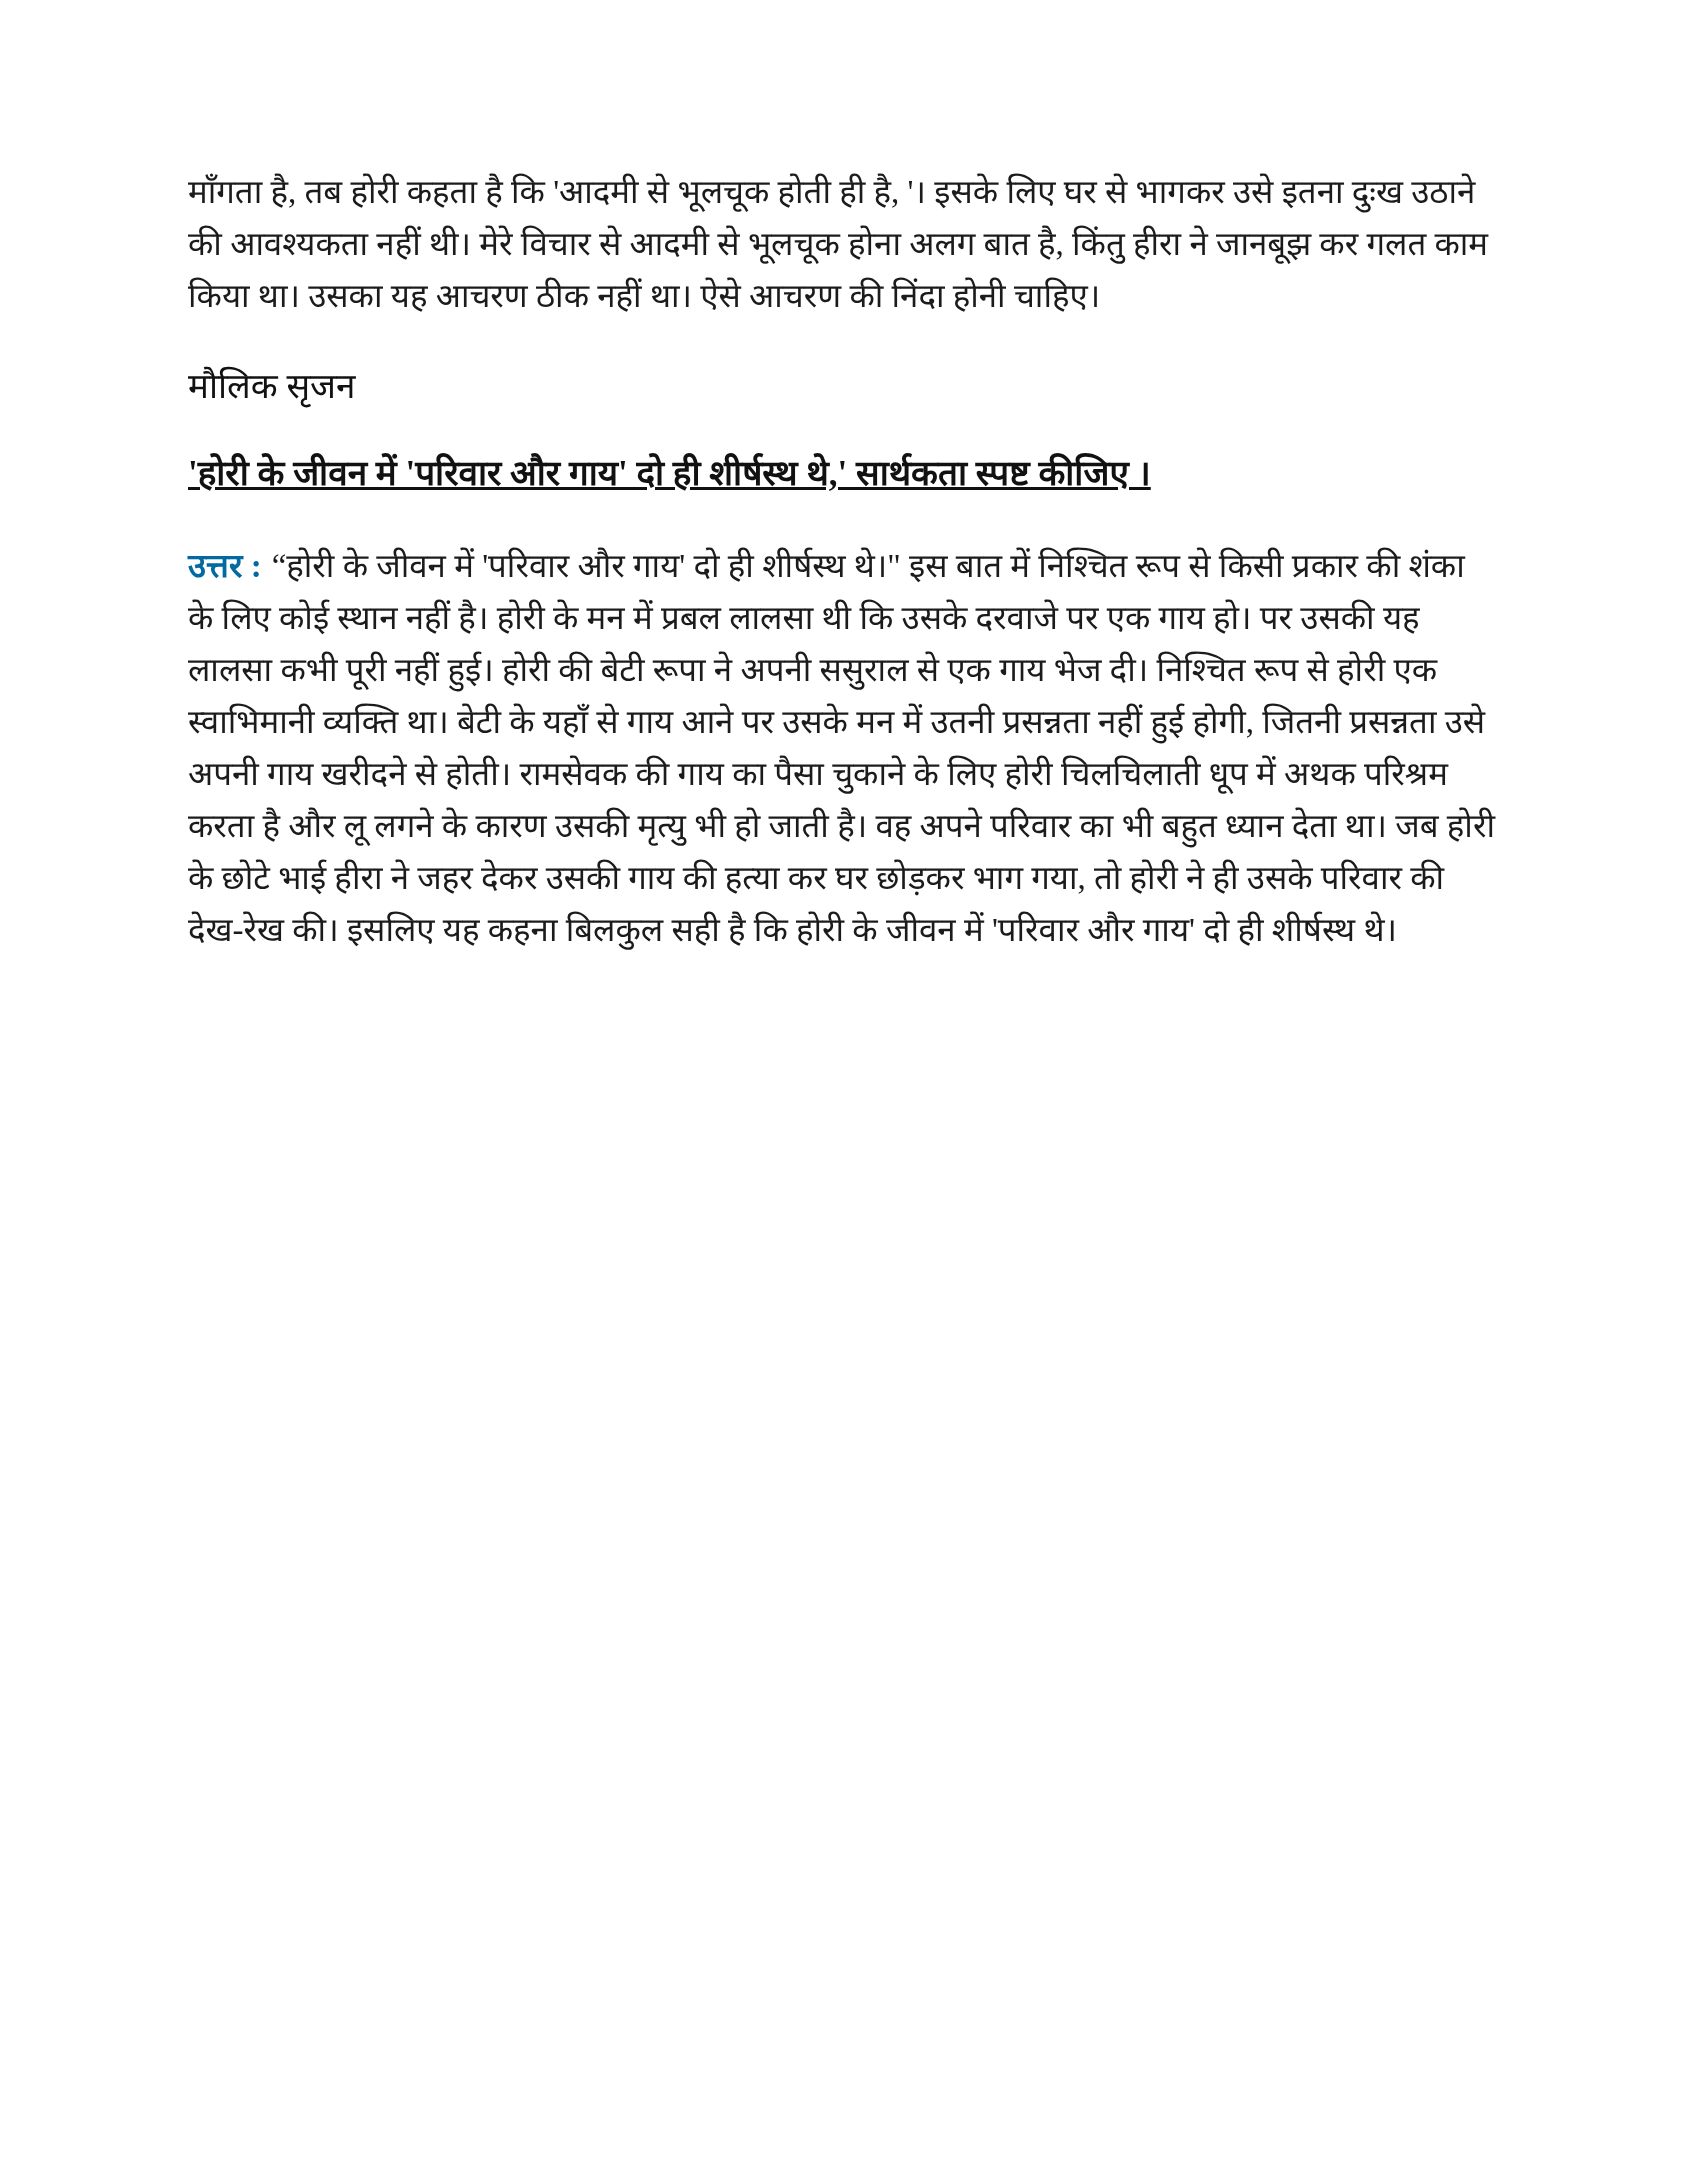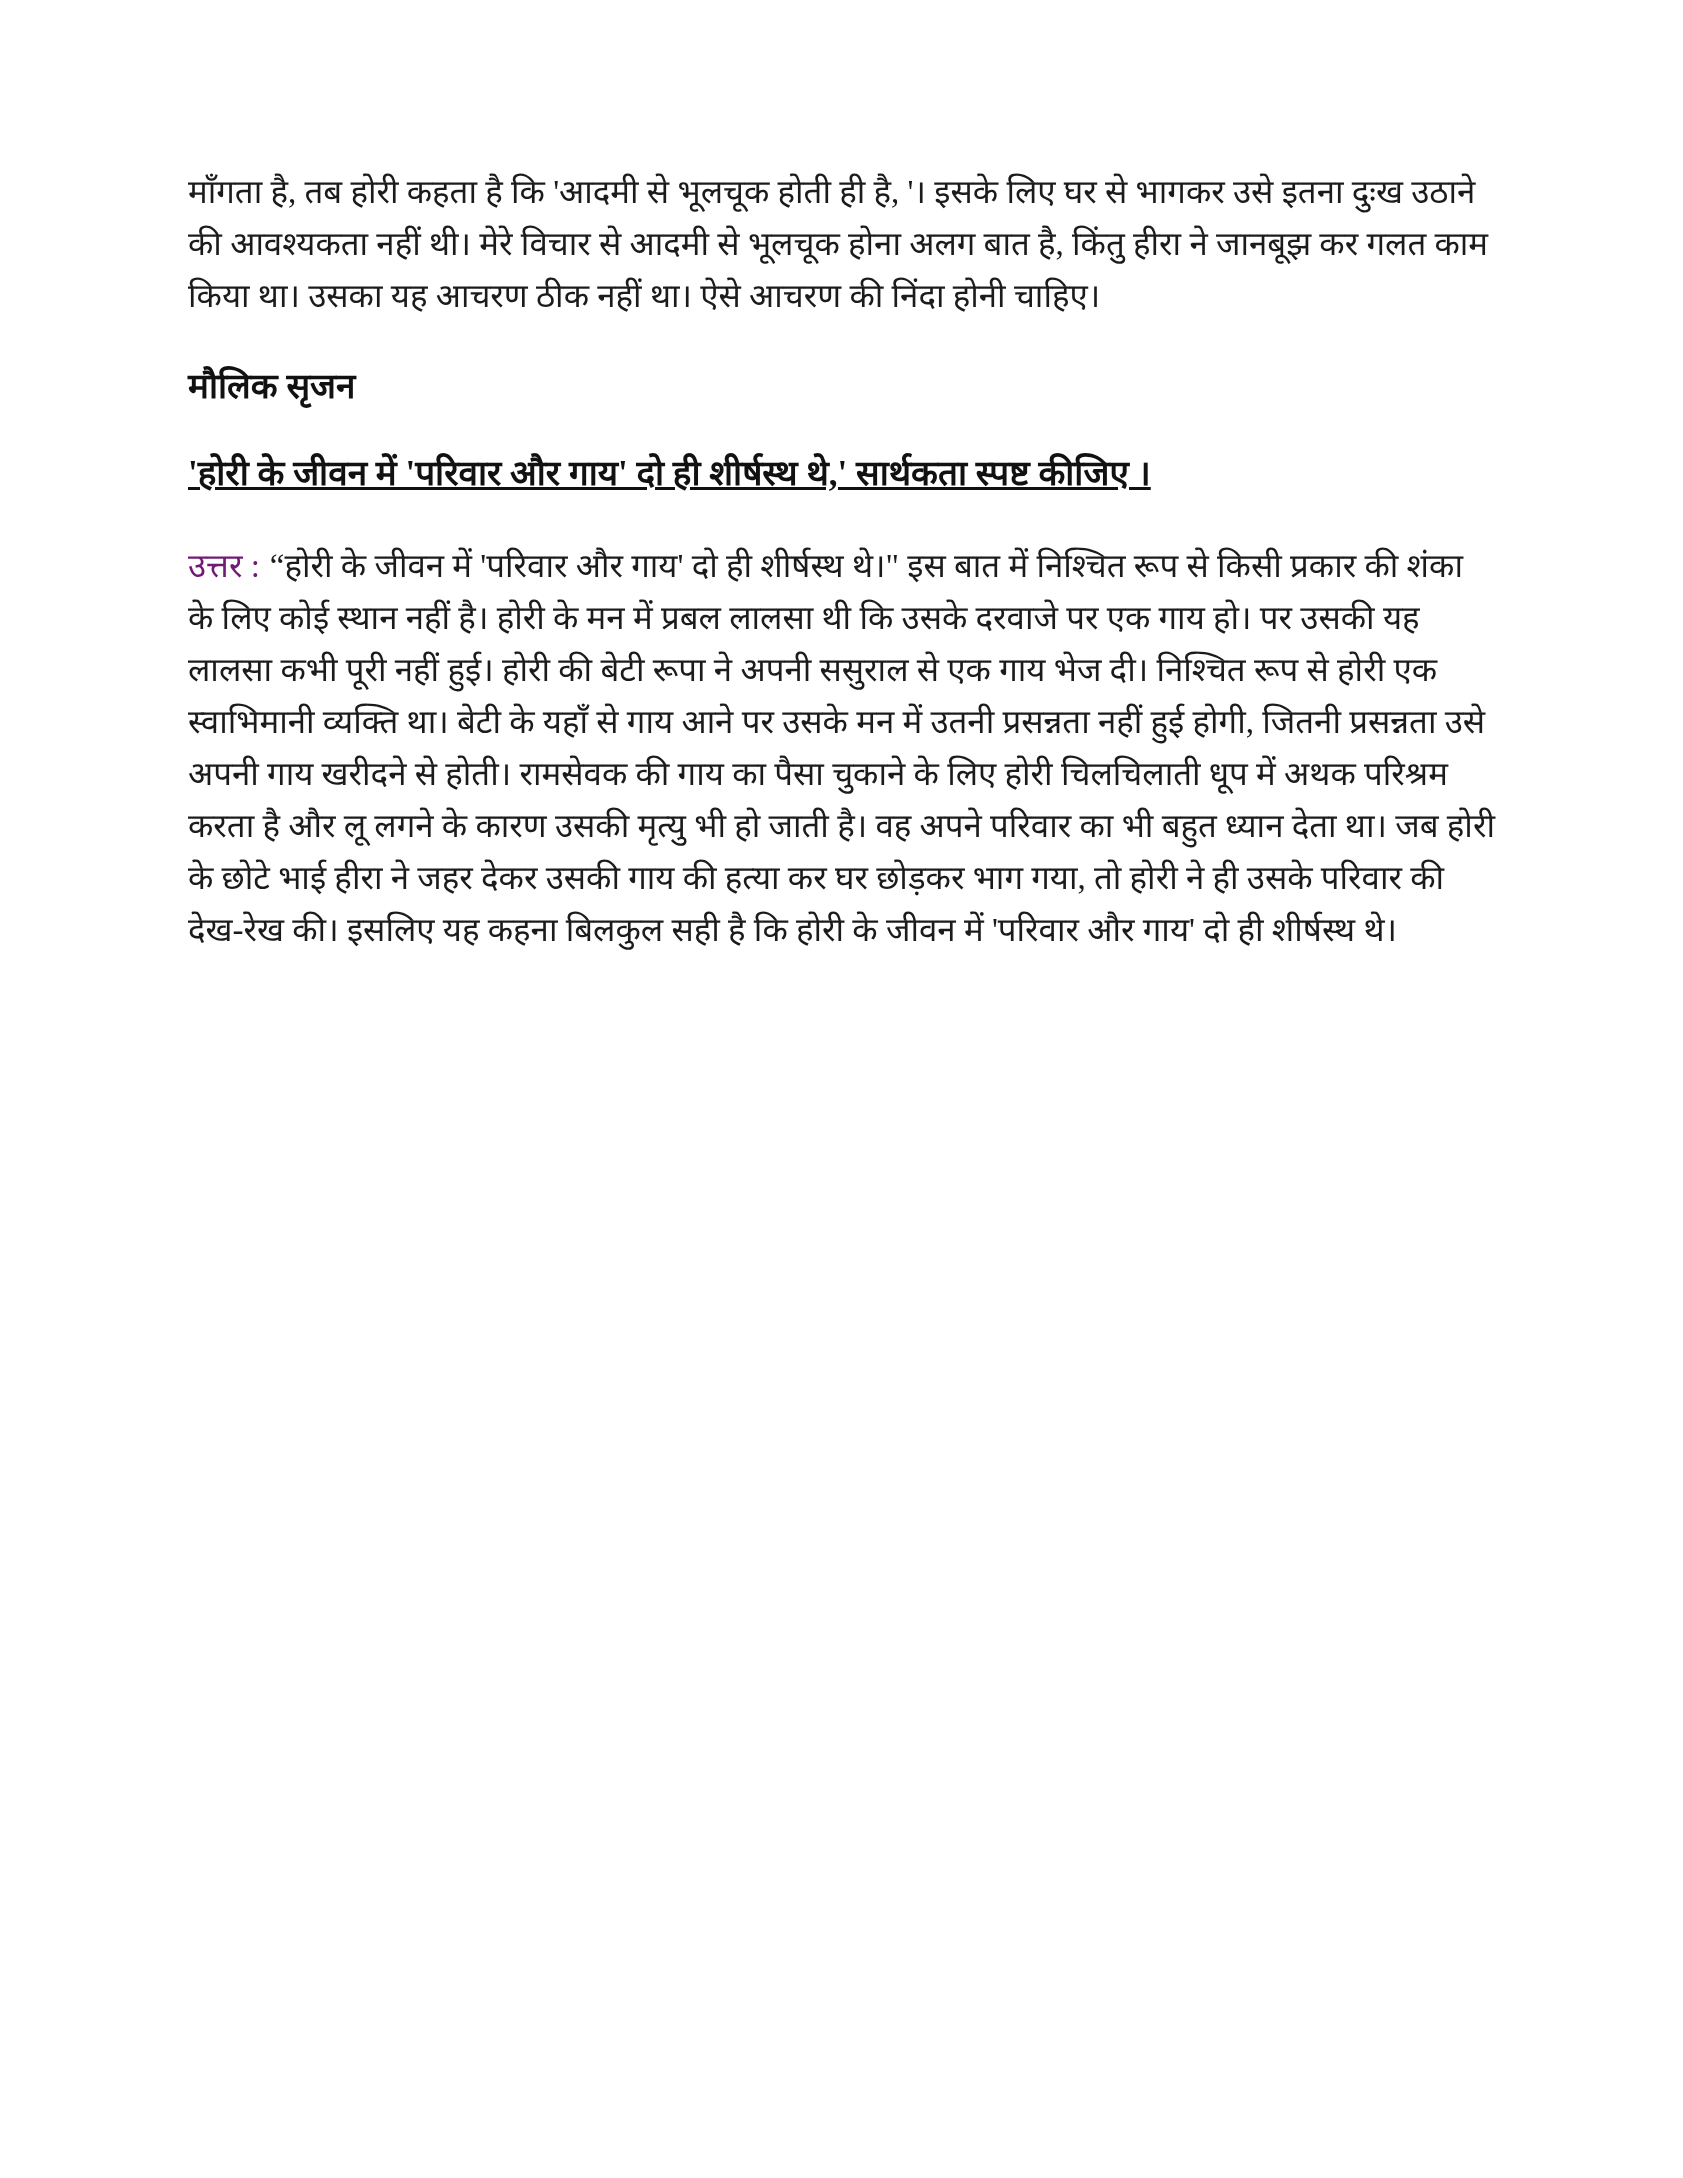--- a/index.html
+++ b/index.html
@@ -22,40 +22,40 @@
     font-size: 33px;
     line-height: 52px;
     margin: 0 0 0 0;
     max-width: 1317px;
     text-align: left;
     letter-spacing: 0;
   }
   .section-heading {
     font-size: 35px;
     line-height: 46px;
-    font-weight: bold;
+    font-weight: normal;
     margin: 42px 0 0 0;
     color: #111111;
   }
   .question-heading {
     font-size: 35px;
     line-height: 48px;
     font-weight: bold;
     margin: 40px 0 0 0;
     max-width: 1317px;
     color: #111111;
     text-decoration: underline;
   }
   .answer {
     margin-top: 42px;
   }
   .answer .answer-label {
-    font-weight: normal;
+    font-weight: bold;
     margin-right: 10px;
-    color: #701a75;
+    color: #0369a1;
   }
 </style>
 </head>
 <body>
 
 <div class="page">
 
   <p class="body-text">माँगता है, तब होरी कहता है कि 'आदमी से भूलचूक होती ही है, '। इसके लिए घर से भागकर उसे इतना दुःख उठाने की आवश्यकता नहीं थी। मेरे विचार से आदमी से भूलचूक होना अलग बात है, किंतु हीरा ने जानबूझ कर गलत काम किया था। उसका यह आचरण ठीक नहीं था। ऐसे आचरण की निंदा होनी चाहिए।</p>
 
   <h2 class="section-heading">मौलिक सृजन</h2>

